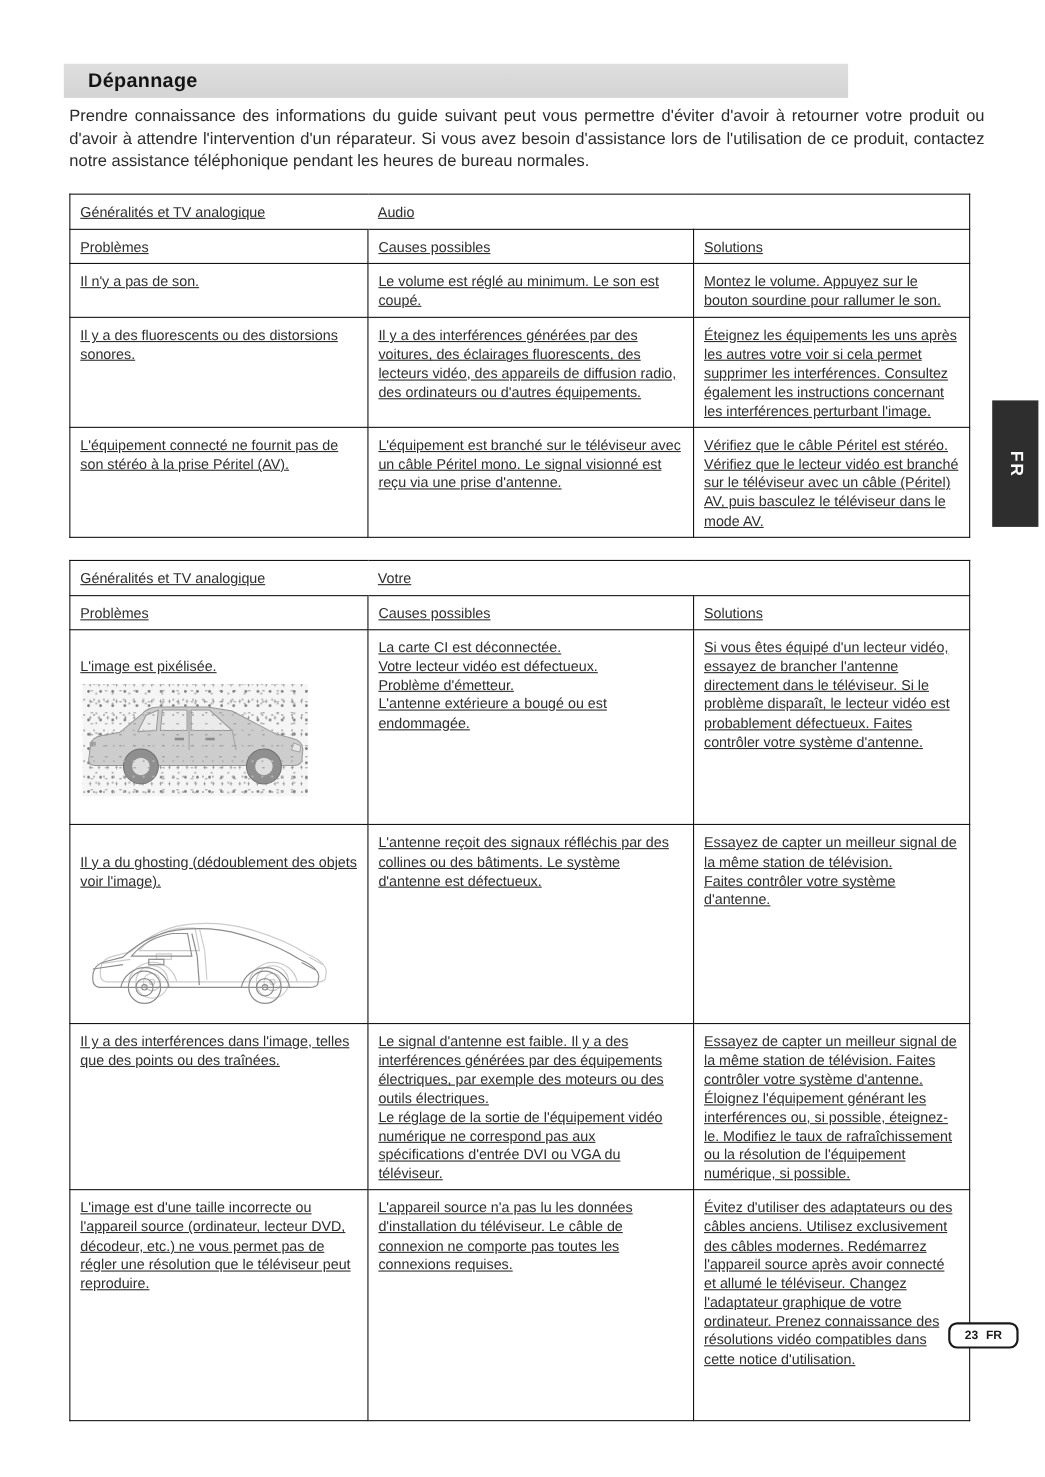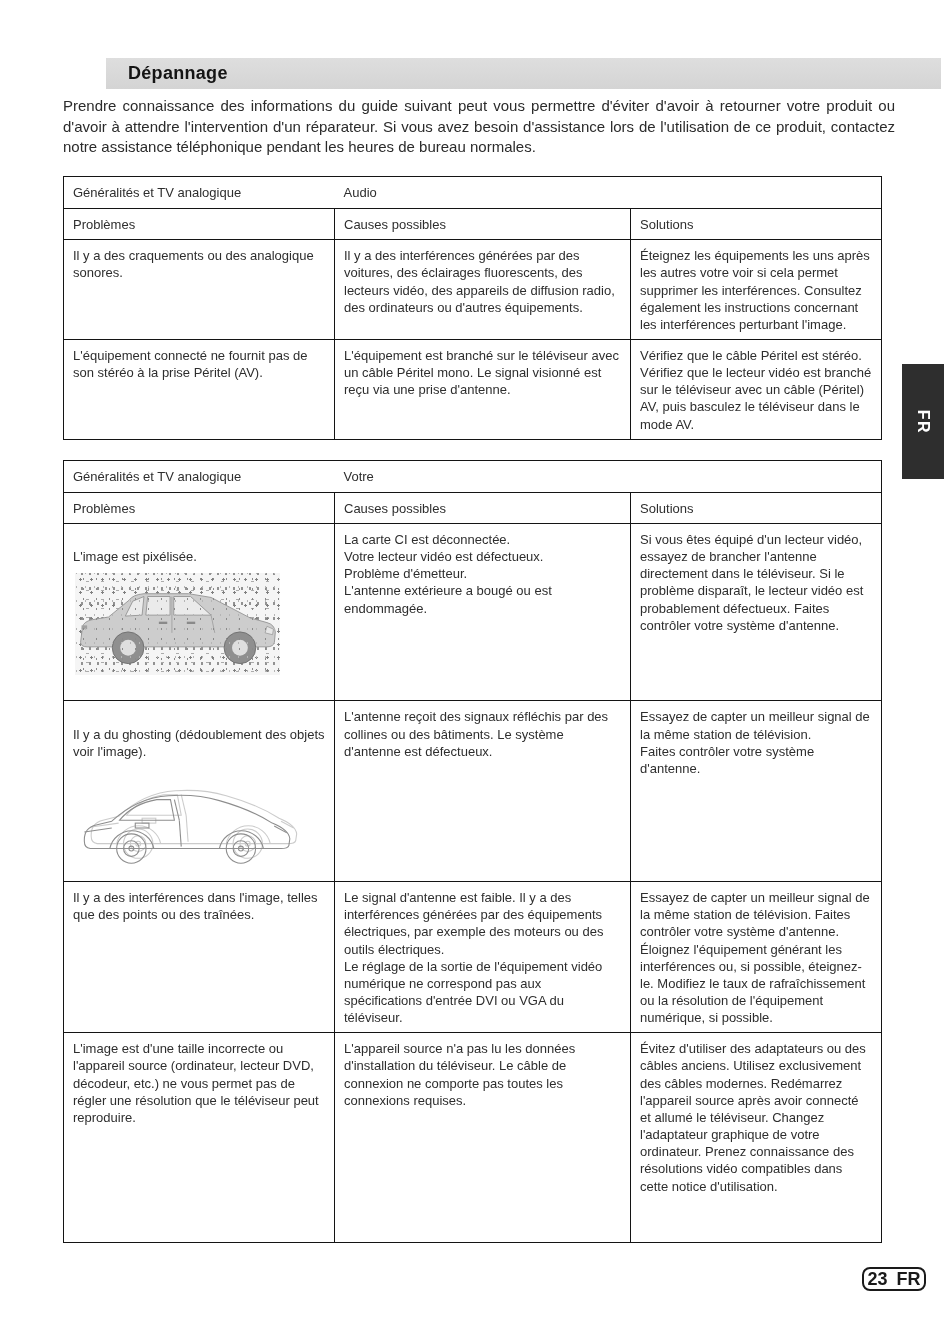--- a/index.html
+++ b/index.html
@@ -7,25 +7,24 @@
   body {
     width: 950px; height: 1343px;
     position: relative;
     font-family: "Liberation Sans", sans-serif;
     color: #2b2b2b;
     overflow: hidden;
   }
   .content { position: absolute; left: 58px; top: 58px; width: 835px; }
 
   .header-bar {
-    height: 31px; width: 835px;
+    height: 31px; width: 713px;
     background: linear-gradient(180deg, #dedede 0%, #d4d4d4 100%);
     display: flex; align-items: center;
     padding-left: 22px;
-    margin-left: 48px;
   }
   .header-bar .title { font-size: 18px; font-weight: bold; color: #141414; letter-spacing: .3px; }
 
   .page-title {
     margin: 12px 0 0 5px;
     font-size: 17px; font-weight: bold; color: #141414;
   }
   .intro {
     margin: 7px 0 16px 5px;
     width: 832px;
@@ -41,20 +40,21 @@
   }
   table.ts + table.ts { margin-top: 20px; }
   table.ts td {
     border: 1px solid #141414;
     vertical-align: top;
     padding: 7px 9px 6px 9px;
     font-size: 13px; line-height: 1.32;
     color: #2e2e2e;
     white-space: pre-line;
     overflow: hidden;
+    text-decoration: underline;
   }
   tr.cat-row td { height: 32px; vertical-align: middle; padding-top: 4px; padding-bottom: 4px; }
   tr.cat-row td.no-r { border-right: none; }
   tr.cat-row td.no-l { border-left: none; }
   tr.col-head td { height: 31px; vertical-align: middle; }
 
   
   .noise-box {
     position: relative;
     width: 205px; height: 102px;
@@ -85,25 +85,25 @@
     background: #2e2e2e;
     display: flex; align-items: center; justify-content: center;
   }
   .fr-tab span {
     transform: rotate(90deg);
     color: #ffffff; font-weight: bold; font-size: 16px; letter-spacing: 1.5px;
   }
 
   
   .page-badge {
-    position: absolute; top: 1267px; right: 24px;
+    position: absolute; top: 1202px; right: 24px;
     width: 64px; height: 24px;
     border: 2px solid #1a1a1a; border-radius: 8px;
     display: flex; align-items: center; justify-content: center;
-    font-size: 18px; font-weight: bold; color: #1a1a1a;
+    font-size: 11px; font-weight: bold; color: #1a1a1a;
     word-spacing: 4px;
     background: #ffffff;
   }
 </style>
 </head>
 <body>
 
 <div class="content">
 
   <div class="header-bar">
@@ -122,22 +122,27 @@
     <tbody>
       <tr class="cat-row">
         <td class="no-r">Généralités et TV analogique</td>
         <td class="no-l" colspan="2">Audio</td>
       </tr>
       <tr class="col-head">
         <td>Problèmes</td>
         <td>Causes possibles</td>
         <td>Solutions</td>
       </tr>
+      <tr style="height:49px">
+        <td>Il n'y a pas de son.</td>
+        <td>Le volume est réglé au minimum. Le son est coupé.</td>
+        <td>Montez le volume. Appuyez sur le bouton sourdine pour rallumer le son.</td>
+      </tr>
       <tr style="height:78px">
-        <td>Il y a des craquements ou des analogique sonores.</td>
+        <td>Il y a des fluorescents ou des distorsions sonores.</td>
         <td>Il y a des interférences générées par des voitures, des éclairages fluorescents, des lecteurs vidéo, des appareils de diffusion radio, des ordinateurs ou d'autres équipements.</td>
         <td>Éteignez les équipements les uns après les autres votre voir si cela permet supprimer les interférences. Consultez également les instructions concernant les interférences perturbant l'image.</td>
       </tr>
       <tr style="height:93px">
         <td>L'équipement connecté ne fournit pas de son stéréo à la prise Péritel (AV).</td>
         <td>L'équipement est branché sur le téléviseur avec un câble Péritel mono. Le signal visionné est reçu via une prise d'antenne.</td>
         <td>Vérifiez que le câble Péritel est stéréo. Vérifiez que le lecteur vidéo est branché sur le téléviseur avec un câble (Péritel) AV, puis basculez le téléviseur dans le mode AV.</td>
       </tr>
     </tbody>
   </table>

